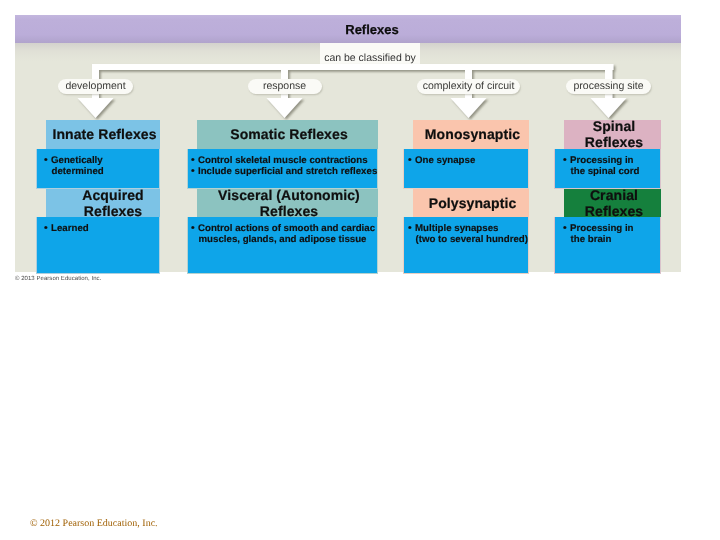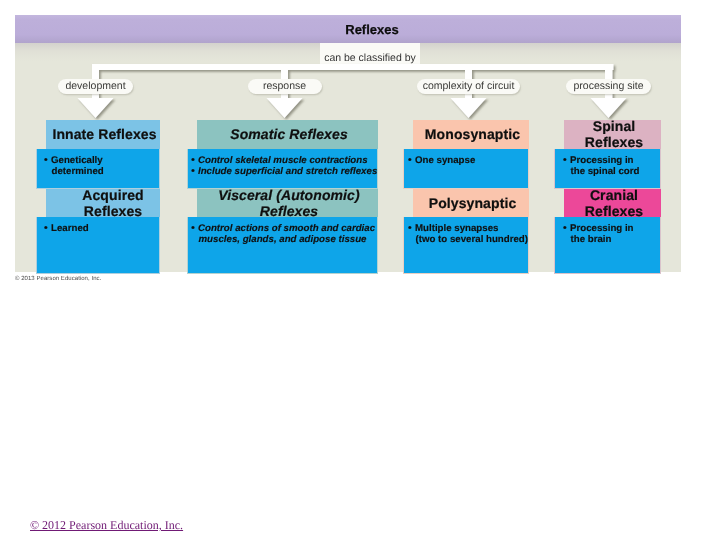--- a/index.html
+++ b/index.html
@@ -32,21 +32,21 @@
         font-size:10.5px;line-height:15px;color:#3a3a37;text-align:center;white-space:nowrap;
         box-shadow:0.8px 1.2px 1.4px rgba(150,150,135,.40);}
   .pill.p1{left:58px;width:75px;}
   .pill.p2{left:247.5px;width:74px;}
   .pill.p3{left:417px;width:103px;}
   .pill.p4{left:566px;width:85px;}
 
   
   .col{position:absolute;top:120px;}
   .col.c1{left:36px;width:124px;}
-  .col.c2{left:187px;width:191px;font-style:italic;}
+  .col.c2{left:187px;width:191px;}
   .col.c3{left:403px;width:126px;}
   .col.c4{left:554px;width:107px;}
 
   .sechead{font-weight:bold;font-size:14px;text-align:center;color:#0f0f0f;
            -webkit-text-stroke:0.2px #0f0f0f;letter-spacing:.1px;
            display:flex;align-items:center;justify-content:center;
            padding-left:3px;box-sizing:border-box;height:28.5px;margin-left:10px;}
   .sechead.s2{height:28px;}
   .secbody{background:#0ea5e9;font-size:9.7px;font-weight:bold;color:#101010;
            -webkit-text-stroke:0.15px #101010;box-sizing:border-box;
@@ -57,22 +57,22 @@
   .c2 .li{margin-left:0px;}
   .c3 .li{margin-left:1px;}
   .c4 .li{margin-left:5px;}
   .ln{position:relative;line-height:11px;white-space:nowrap;padding-left:10px;}
   .ln:first-child:before{content:"\2022";position:absolute;left:3px;top:0.3px;
                          font-size:10.5px;line-height:10px;}
   .ln.cont{padding-left:10.5px;}
 
   
   .copy{position:absolute;left:15px;top:276px;font-size:6px;color:#4a4a4a;letter-spacing:.05px;}
-  .bottomcopy{position:absolute;left:30px;top:518px;font-size:12px;color:#701a75;
-              font-family:"Liberation Serif",serif;text-decoration:underline;}
+  .bottomcopy{position:absolute;left:30px;top:518px;font-size:10px;color:#a16207;
+              font-family:"Liberation Serif",serif;}
 </style>
 </head>
 <body>
 
 <div id="stage">
 
   <div class="panel"></div>
   <div class="panel-grad"></div>
 
   <div class="titlebar">
@@ -154,21 +154,21 @@
   </div>
 
   <div class="col c4">
     <div class="sechead s1" style="background: rgb(220, 178, 194);">Spinal Reflexes</div>
     <div class="secbody s1" style="border-color: rgb(217, 195, 203);">
       <div class="li">
         <div class="ln">Processing in</div>
         <div class="ln cont">the spinal cord</div>
       </div>
     </div>
-    <div class="sechead s2" style="background: #ec4899;">Cranial Reflexes</div>
+    <div class="sechead s2" style="background: #15803d;">Cranial Reflexes</div>
     <div class="secbody s2" style="border-color: rgb(217, 195, 203);">
       <div class="li">
         <div class="ln">Processing in</div>
         <div class="ln cont">the brain</div>
       </div>
     </div>
   </div>
 
   <div class="copy">© 2013 Pearson Education, Inc.</div>
   <div class="bottomcopy">© 2012 Pearson Education, Inc.</div>

